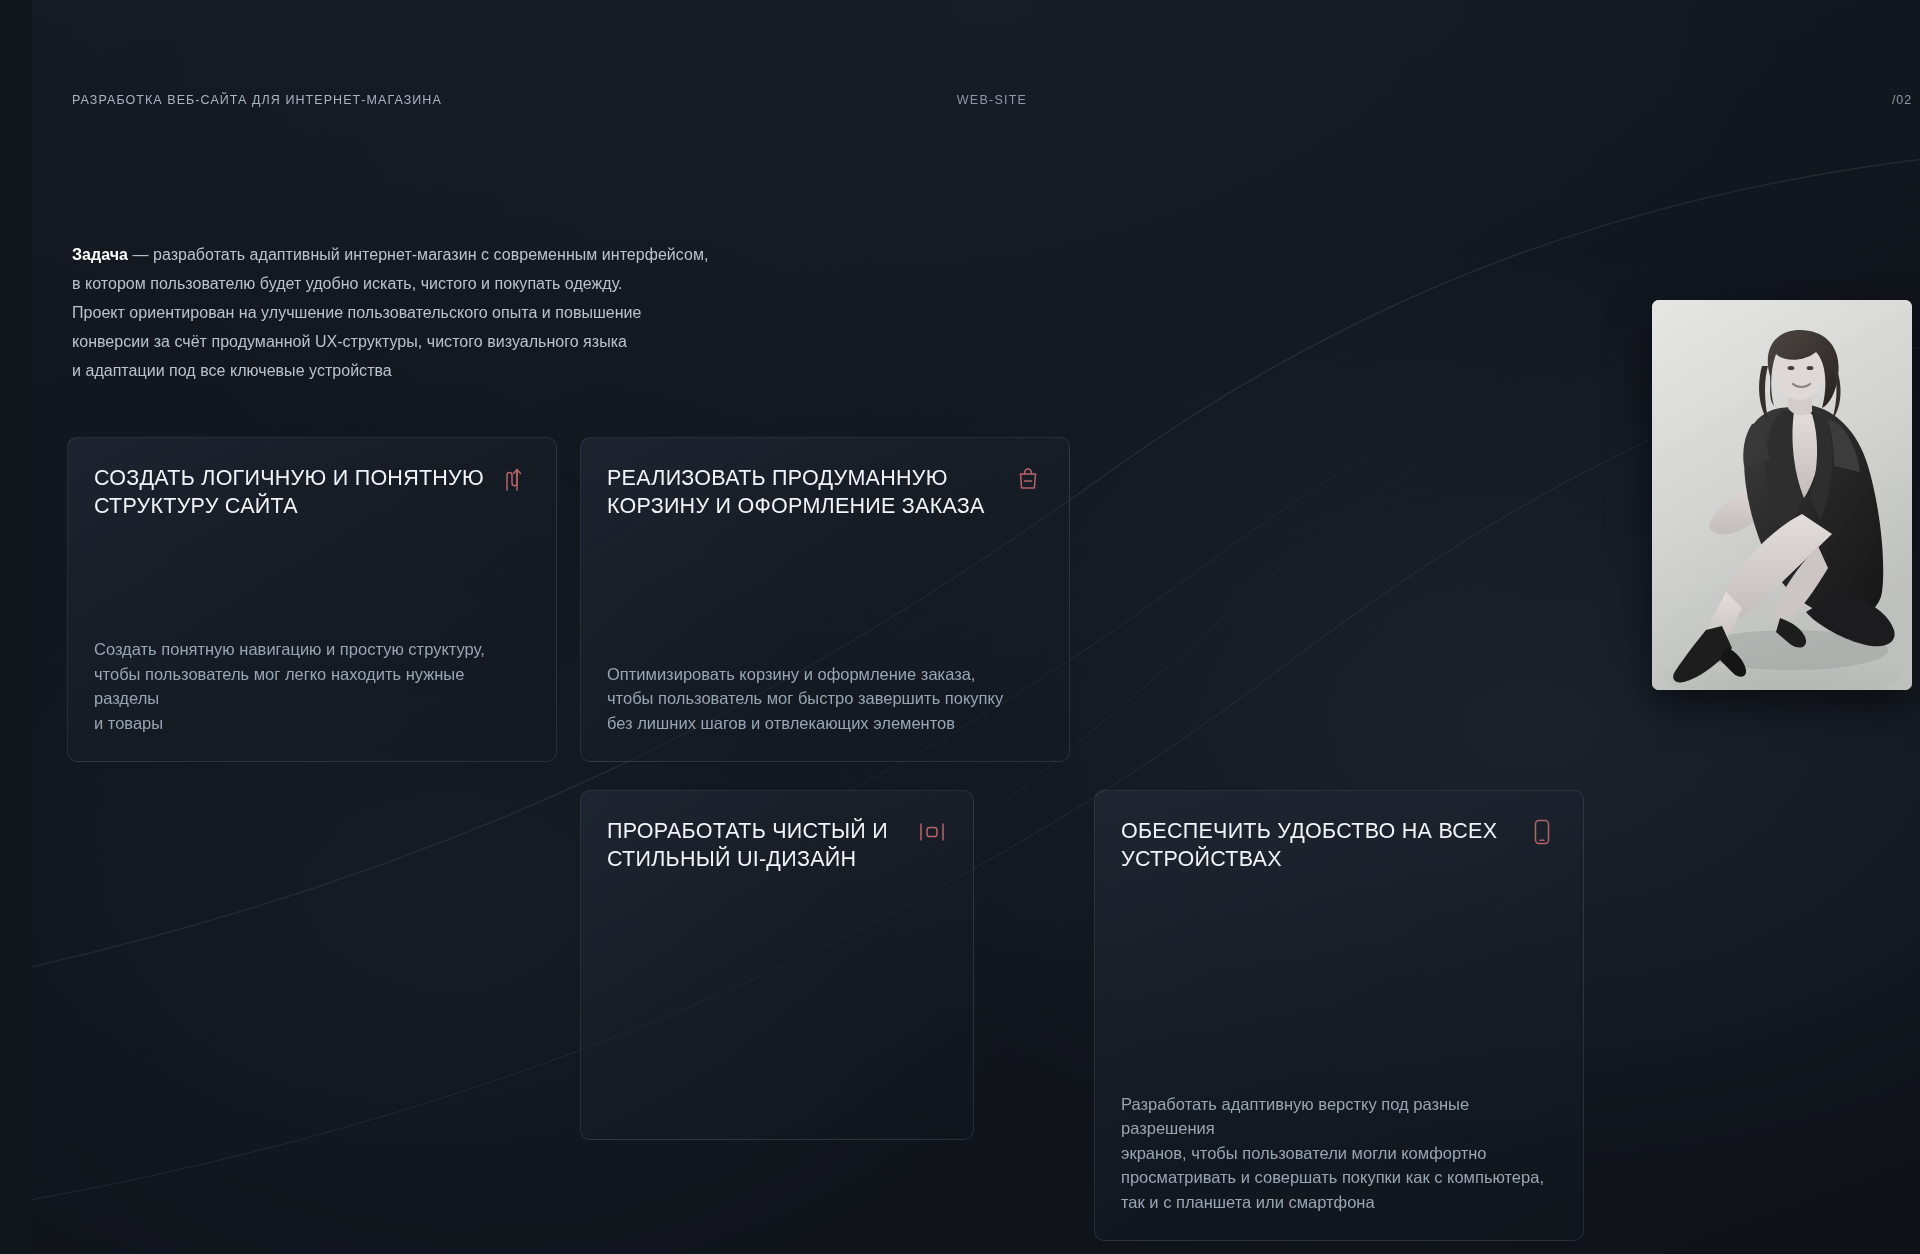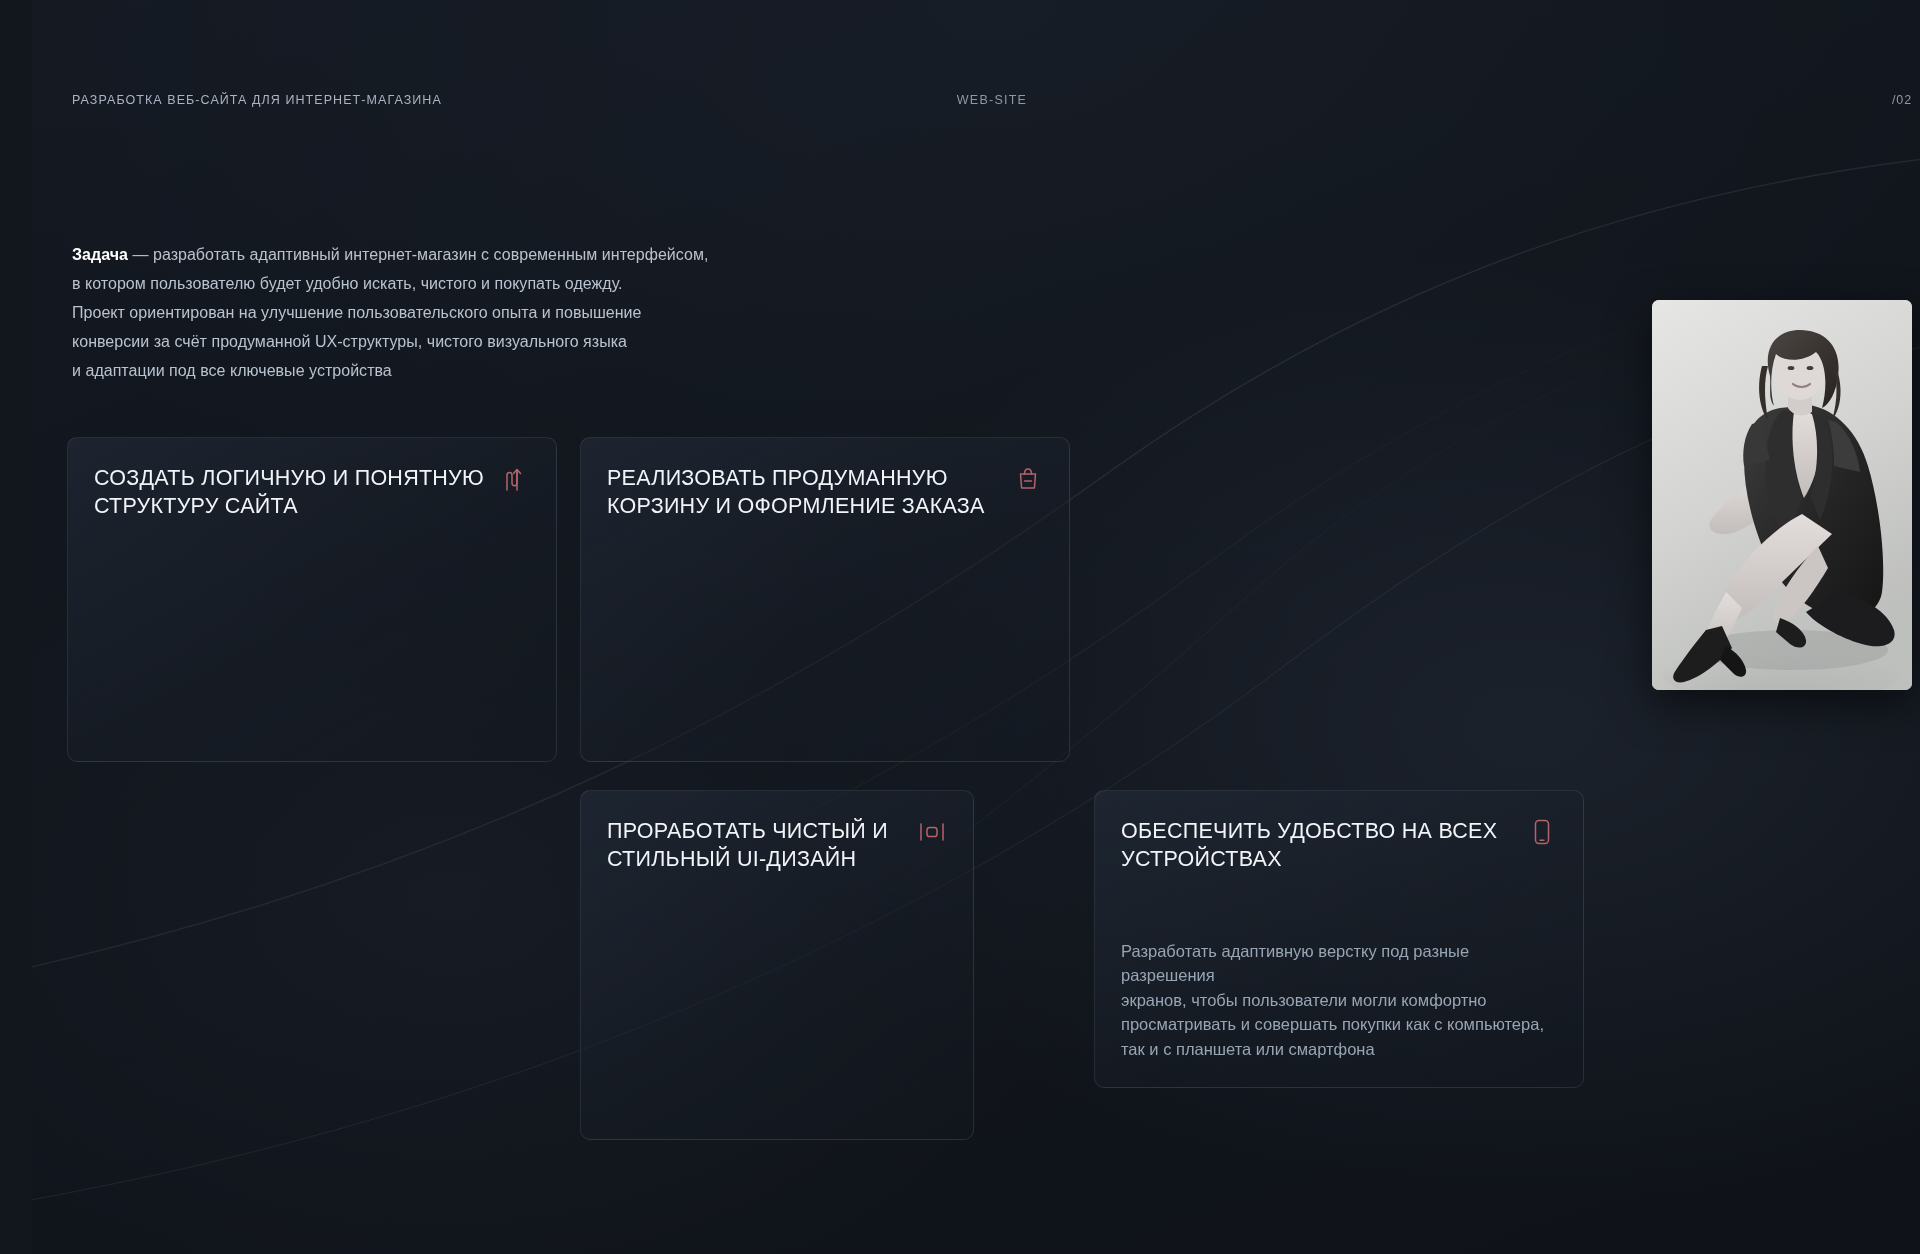--- a/index.html
+++ b/index.html
@@ -97,21 +97,21 @@
   .card-icon svg { display:block; }
   .card-body {
     margin-top:auto;
     font-size:16.5px; line-height:24.5px;
     color:#98a5b4; font-weight:400;
   }
 
   #card-structure { left:35px;   top:437px;  width:490px; height:325px; }
   #card-cart      { left:548px;  top:437px;  width:490px; height:325px; }
   #card-ui        { left:548px;  top:790px;  width:394px; height:350px; }
-  #card-devices   { left:1062px; top:790px;  width:490px; height:298px; }
+  #card-devices   { left:1062px; top:790px;  width:490px; height:451px; }
 </style>
 </head>
 <body>
 
 <div class="stage">
 
   <svg class="swoosh" viewBox="0 0 1920 1254" preserveAspectRatio="none">
     <defs>
       <linearGradient id="sw" x1="0" y1="0" x2="1" y2="1">
         <stop offset="0%" stop-color="#5d6c83" stop-opacity="0"></stop>
@@ -224,32 +224,42 @@
     <div class="card-head">
       <div class="card-title">СОЗДАТЬ ЛОГИЧНУЮ И ПОНЯТНУЮ СТРУКТУРУ САЙТА</div>
       <div class="card-icon">
         <svg width="22" height="26" viewBox="0 0 22 26" fill="none" stroke="#b5636a" stroke-width="1.5" stroke-linecap="round" stroke-linejoin="round">
           <path d="M3 24 L3 9 C3 5.5 8 5.5 8 9 L8 17 C8 20.5 13 20.5 13 17 L13 4"></path>
           <path d="M13 4 L13 24"></path>
           <path d="M9.5 7.5 L13 3.5 L16.5 7.5"></path>
         </svg>
       </div>
     </div>
+    <div class="card-body">
+      <span>Создать понятную навигацию и простую структуру,</span><br>
+      <span>чтобы пользователь мог легко находить нужные разделы</span><br>
+      <span>и товары</span>
+    </div>
   </div>
 
   <div class="card" id="card-cart">
     <div class="card-head">
       <div class="card-title">РЕАЛИЗОВАТЬ ПРОДУМАННУЮ КОРЗИНУ И ОФОРМЛЕНИЕ ЗАКАЗА</div>
       <div class="card-icon">
         <svg width="22" height="24" viewBox="0 0 22 24" fill="none" stroke="#b5636a" stroke-width="1.5" stroke-linecap="round" stroke-linejoin="round">
           <path d="M3.5 7 L18.5 7 L17.4 21 L4.6 21 Z"></path>
           <path d="M7.5 7 C7.5 3.5 9 2 11 2 C13 2 14.5 3.5 14.5 7"></path>
           <path d="M7.5 14 L14.5 14"></path>
         </svg>
       </div>
+    </div>
+    <div class="card-body">
+      <span>Оптимизировать корзину и оформление заказа,</span><br>
+      <span>чтобы пользователь мог быстро завершить покупку</span><br>
+      <span>без лишних шагов и отвлекающих элементов</span>
     </div>
   </div>
 
   <div class="card" id="card-ui">
     <div class="card-head">
       <div class="card-title">ПРОРАБОТАТЬ ЧИСТЫЙ И СТИЛЬНЫЙ UI-ДИЗАЙН</div>
       <div class="card-icon">
         <svg width="26" height="22" viewBox="0 0 26 22" fill="none" stroke="#b5636a" stroke-width="1.5" stroke-linecap="round" stroke-linejoin="round">
           <path d="M2 3 L2 19"></path>
           <path d="M24 3 L24 19"></path>

